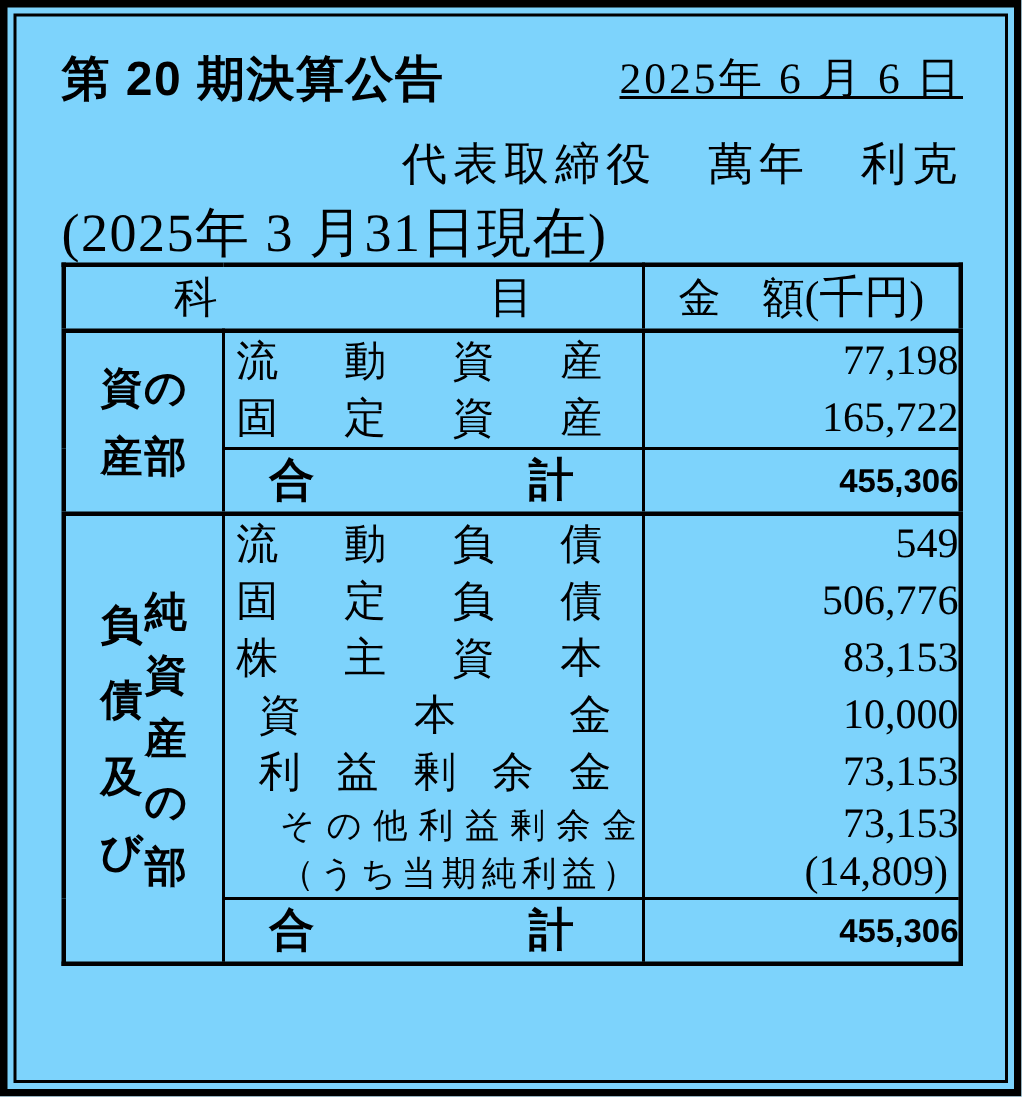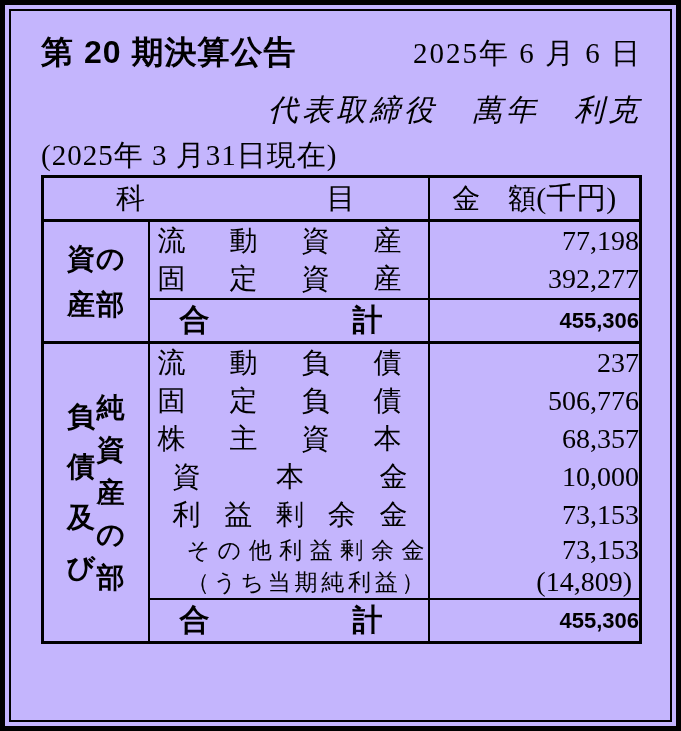--- a/index.html
+++ b/index.html
@@ -1,42 +1,42 @@
 <!DOCTYPE html>
 <html><head>
 <meta charset="utf-8">
 <style>
   html,body { margin:0; padding:0; background:#ffffff; }
   .page {
     position:relative;
     width:681px; height:731px;
     box-sizing:border-box;
-    background:#c4b5fd;
+    background:#7dd3fc;
     border:5px solid #000;
     padding:4px;
   }
   .inner {
     box-sizing:border-box;
     width:100%; height:100%;
     border:2px solid #000;
     padding:22px 28px 0 30px;
     overflow:hidden;
   }
   .g { font-family:"Liberation Sans","DejaVu Sans",sans-serif; font-weight:bold; }
   .m { font-family:"Liberation Serif","DejaVu Serif",serif; font-weight:normal; }
 
   .row1 { display:flex; justify-content:space-between; align-items:flex-end; }
   .title { font-size:32px; letter-spacing:1px; line-height:38px; }
-  .date  { font-size:29px; line-height:36px; letter-spacing:2px; }
+  .date  { font-size:29px; line-height:36px; letter-spacing:2px;text-decoration:underline; }
   .addr  { text-align:right; font-size:30px; letter-spacing:2px; margin-top:12px; line-height:36px; }
   .company { text-align:right; font-size:35px; letter-spacing:2px; margin-top:15px; line-height:44px; }
-  .rep   { text-align:right; font-size:30px; letter-spacing:4px; margin-top:20px; line-height:38px;font-style:italic; }
+  .rep   { text-align:right; font-size:30px; letter-spacing:4px; margin-top:20px; line-height:38px; }
   .caption { display:flex; align-items:baseline; margin-top:8px; line-height:36px; white-space:nowrap; }
   .caption .cap-b { font-size:30px; letter-spacing:2px; }
-  .caption .cap-d { font-size:29px; letter-spacing:1px;text-align:center; }
+  .caption .cap-d { font-size:36px; letter-spacing:1px;text-align:center; }
 
   table.bs { border-collapse:collapse; width:100%; table-layout:fixed; border:3px solid #000; margin-top:2px; }
   table.bs th, table.bs td { padding:0; vertical-align:middle; }
   col.c1 { width:106px; } col.c2 { width:280px; }
   tr.head th { border-bottom:3px solid #000; height:33px; font-weight:normal; }
   .bl { border-left:2px solid #000; }
   tr.sec2 td { border-top:3px solid #000; }
   tr.trow td { border-top:2px solid #000; height:37px; }
   tr.r36 { height:36px; } tr.r35 { height:35px; } tr.r31 { height:31px; }
 
@@ -125,21 +125,21 @@
       </tr>
       <tr class="r35">
         <td class="item bl">
               <div class="just m">
                 <div>固</div>
                 <div>定</div>
                 <div>資</div>
                 <div>産</div>
               </div>
             </td>
-        <td class="amount bl m">392,277</td>
+        <td class="amount bl m">165,722</td>
       </tr>
       <tr class="trow">
         <td class="item bl tlab">
               <div class="just g">
                 <div>合</div>
                 <div>計</div>
               </div>
             </td>
         <td class="amount bl tamt g">455,306</td>
       </tr>
@@ -163,21 +163,21 @@
           </div>
         </td>
         <td class="item bl">
               <div class="just m">
                 <div>流</div>
                 <div>動</div>
                 <div>負</div>
                 <div>債</div>
               </div>
             </td>
-        <td class="amount bl m">237</td>
+        <td class="amount bl m">549</td>
       </tr>
       <tr class="r35">
         <td class="item bl">
               <div class="just m">
                 <div>固</div>
                 <div>定</div>
                 <div>負</div>
                 <div>債</div>
               </div>
             </td>
@@ -185,21 +185,21 @@
       </tr>
       <tr class="r35">
         <td class="item bl">
               <div class="just m">
                 <div>株</div>
                 <div>主</div>
                 <div>資</div>
                 <div>本</div>
               </div>
             </td>
-        <td class="amount bl m">68,357</td>
+        <td class="amount bl m">83,153</td>
       </tr>
       <tr class="r35">
         <td class="item bl ind1">
               <div class="just m">
                 <div>資</div>
                 <div>本</div>
                 <div>金</div>
               </div>
             </td>
         <td class="amount bl m">10,000</td>

